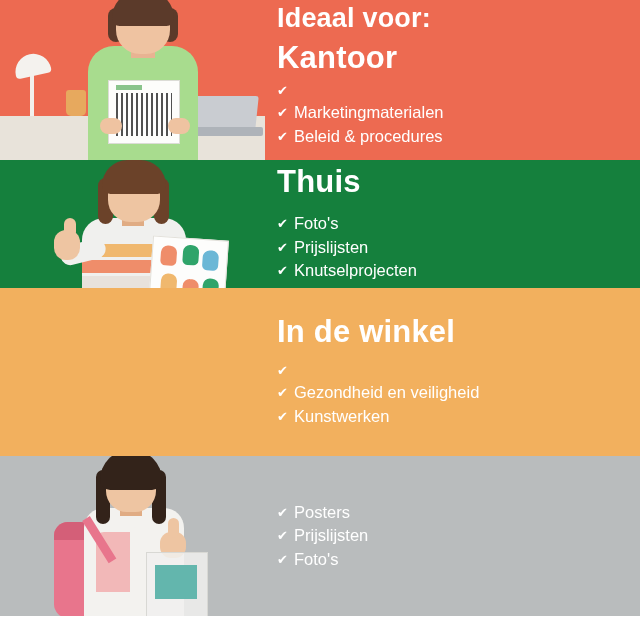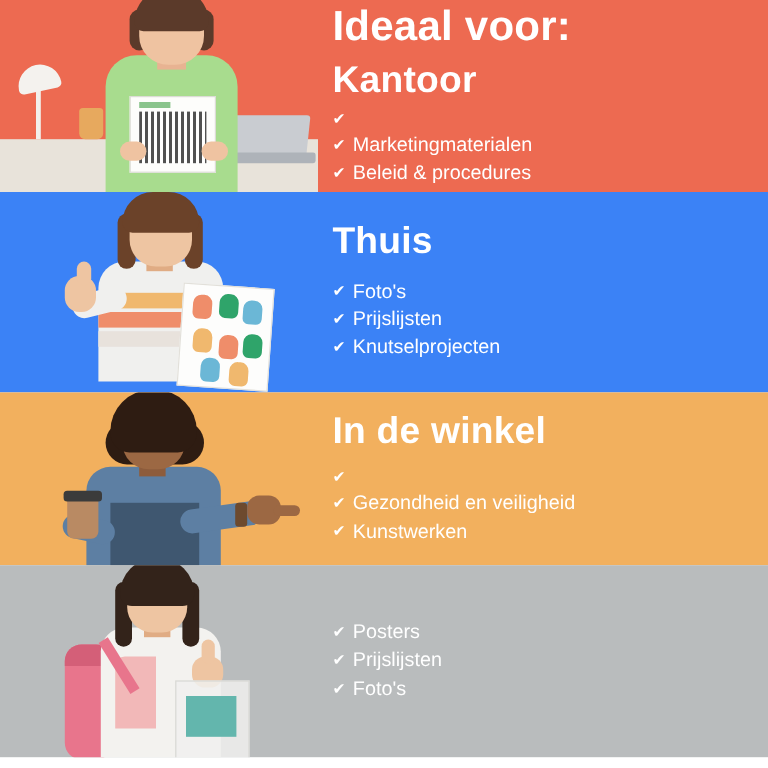--- a/index.html
+++ b/index.html
@@ -20,22 +20,22 @@
     flex-direction: column;
     position: relative;
   }
   .band {
     position: relative;
     display: flex;
     align-items: stretch;
     overflow: hidden;
   }
   .band-1 { height: 160px; background: #ed6a51; }
-  .band-2 { height: 167px; background: #3b82f6; }
-  .band-3 { height: 144px; background: #f2b05e; }
+  .band-2 { height: 128px; background: #15803d; }
+  .band-3 { height: 168px; background: #f2b05e; align-items: center; }
   .band-4 { height: 160px; background: #b9bcbd; }
 
   
   .photo {
     width: 265px;
     position: relative;
     flex: 0 0 265px;
   }
   .photo-inner {
     position: absolute;
@@ -51,21 +51,21 @@
     display: flex;
     flex-direction: column;
     justify-content: center;
     color: #ffffff;
     position: relative;
     z-index: 3;
   }
   .band-1 .content { justify-content: flex-start; padding-top: 4px; }
 
   .kicker {
-    font-size: 35px;
+    font-size: 27px;
     font-weight: bold;
     letter-spacing: 0.2px;
     line-height: 1.05;
     margin: 0 0 10px 0;
   }
   .heading {
     font-size: 31px;
     font-weight: bold;
     line-height: 1.05;
     margin: 0 0 8px 0;

